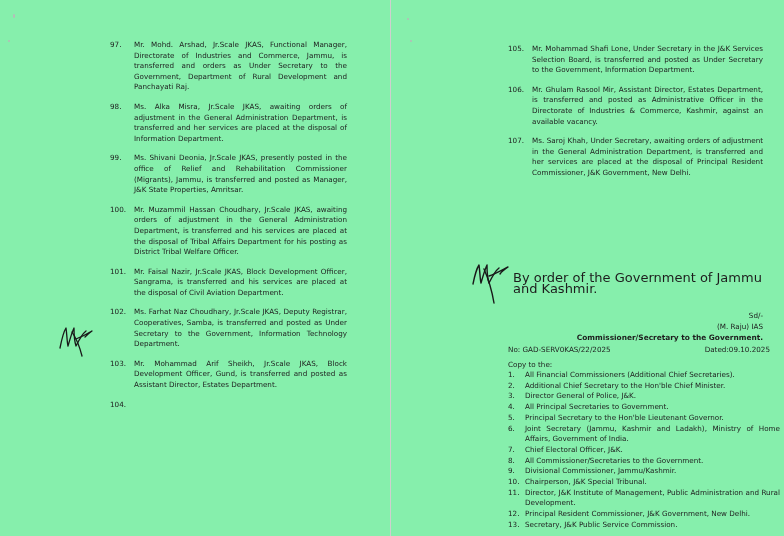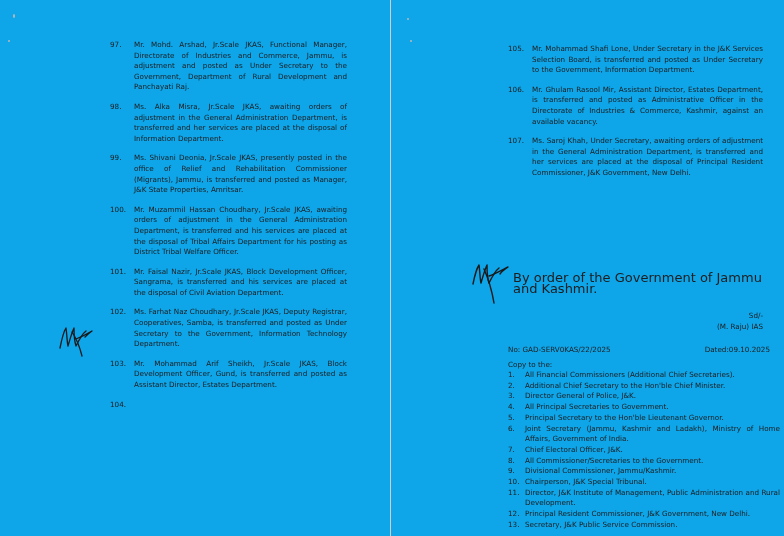--- a/index.html
+++ b/index.html
@@ -4,21 +4,21 @@
 <style>
   html, body {
     margin: 0;
     padding: 0;
     background: #ffffff;
   }
   #page {
     position: relative;
     width: 784px;
     height: 536px;
-    background: #0ea5e9;
+    background: #86efac;
     font-family: "DejaVu Sans", "Liberation Sans", sans-serif;
     color: #1d1d1d;
     overflow: hidden;
   }
   
   .fold {
     position: absolute;
     top: 0;
     bottom: 0;
     left: 390px;
@@ -146,21 +146,21 @@
 <body>
 
 <div id="page">
 
   <div class="page-half left-half">
 
     <div class="col col-left">
       <ol class="items">
         <li>
           <span class="num">97.</span>
-          <span>Mr. Mohd. Arshad, Jr.Scale JKAS, Functional Manager, Directorate of Industries and Commerce, Jammu, is adjustment and posted as Under Secretary to the Government, Department of Rural Development and Panchayati Raj.</span>
+          <span>Mr. Mohd. Arshad, Jr.Scale JKAS, Functional Manager, Directorate of Industries and Commerce, Jammu, is transferred and orders as Under Secretary to the Government, Department of Rural Development and Panchayati Raj.</span>
         </li>
         <li>
           <span class="num">98.</span>
           <span>Ms. Alka Misra, Jr.Scale JKAS, awaiting orders of adjustment in the General Administration Department, is transferred and her services are placed at the disposal of Information Department.</span>
         </li>
         <li>
           <span class="num">99.</span>
           <span>Ms. Shivani Deonia, Jr.Scale JKAS, presently posted in the office of Relief and Rehabilitation Commissioner (Migrants), Jammu, is transferred and posted as Manager, J&amp;K State Properties, Amritsar.</span>
         </li>
         <li>
@@ -228,20 +228,21 @@
           <span>Ms. Saroj Khah, Under Secretary, awaiting orders of adjustment in the General Administration Department, is transferred and her services are placed at the disposal of Principal Resident Commissioner, J&amp;K Government, New Delhi.</span>
         </li>
       </ol>
     </div>
 
     <div class="closing">By order of the Government of Jammu and Kashmir.</div>
 
     <div class="sig-block">
       <div>Sd/-</div>
       <div>(M. Raju) IAS</div>
+      <div class="sig-title">Commissioner/Secretary to the Government.</div>
     </div>
 
     <div class="ref-row">
       <span>No: GAD-SERV0KAS/22/2025</span>
       <span>Dated:09.10.2025</span>
     </div>
 
     <div class="copy-head">Copy to the:</div>
 
     <ol class="copy-list">

